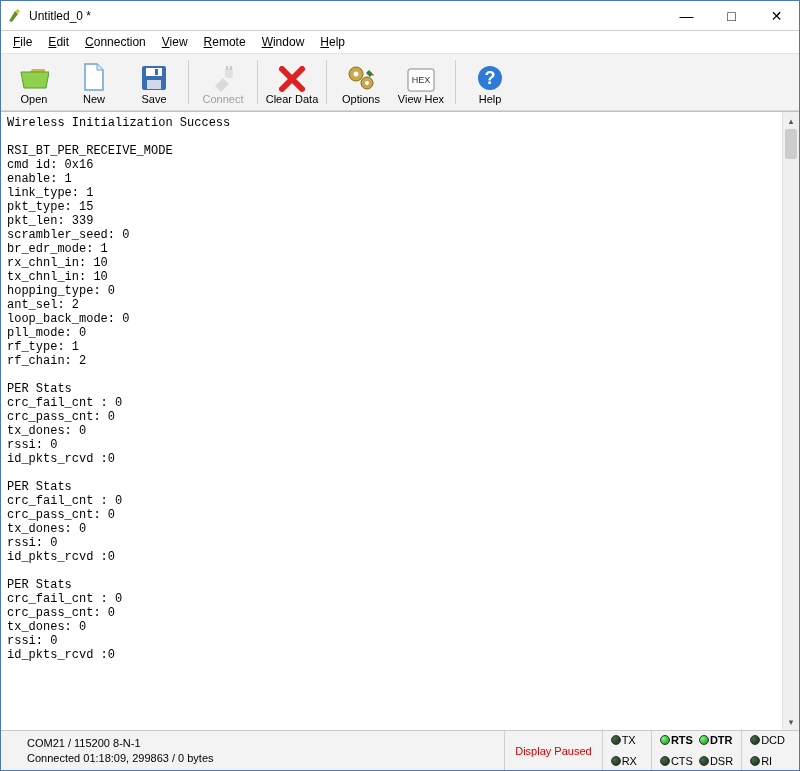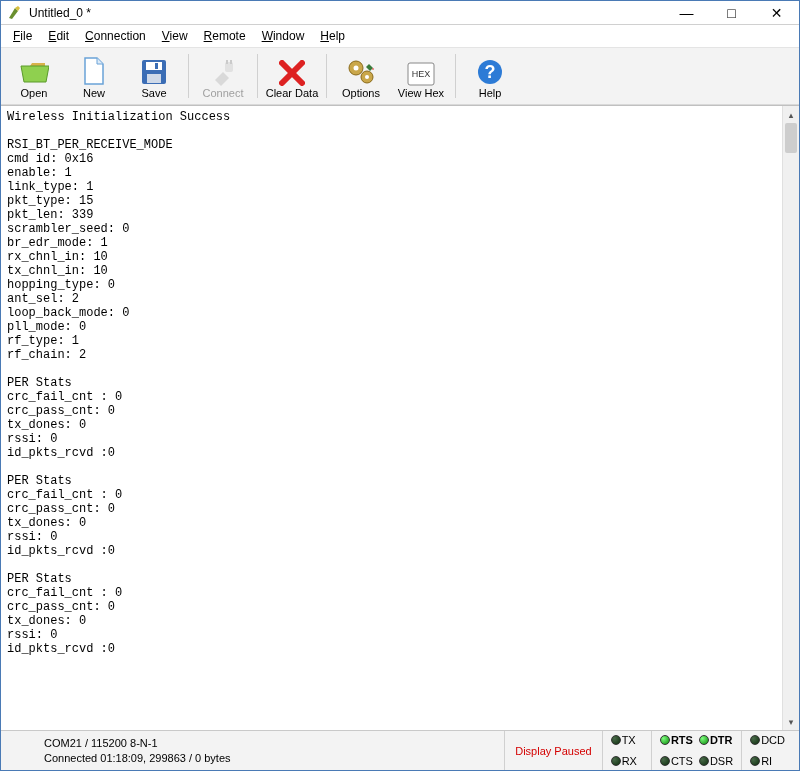--- a/index.html
+++ b/index.html
@@ -1,19 +1,19 @@
 <!DOCTYPE html>
 <html><head>
 <meta charset="utf-8">
 <style>
   * { box-sizing: border-box; margin: 0; padding: 0; }
   body { font-family: "Segoe UI", Tahoma, sans-serif; font-size: 12px; background: #fff; width: 800px; height: 771px; overflow: hidden; border: 1px solid #4a7ab5; display: flex; flex-direction: column; }
   
   
-  .title-bar { height: 24px; background: #fff; border-bottom: 1px solid #d0d0d0; display: flex; align-items: center; padding-left: 6px; }
+  .title-bar { height: 30px; background: #fff; border-bottom: 1px solid #d0d0d0; display: flex; align-items: center; padding-left: 6px; }
   .title-bar .app-icon { width: 16px; height: 16px; margin-right: 6px; display:flex; align-items:center; justify-content:center;}
   .title-bar .title-text { flex: 1; font-size: 12px; color: #000; }
   .win-controls { display: flex; height: 100%; }
   .win-btn { width: 45px; height: 100%; display: flex; align-items: center; justify-content: center; font-size: 14px; cursor: default; }
   .win-btn span { pointer-events: none; }
 
   
   .menu-bar { height: 22px; display: flex; align-items: center; padding: 0 4px; background: #fff; }
   .menu-item { padding: 2px 8px; font-size: 12px; cursor: default; }
   .menu-item u { text-decoration: underline; }
@@ -27,21 +27,21 @@
 
   
   .console-wrap { flex: 1; position: relative; border-top: 1px solid #c0c0c0; display:flex;gap:28px; }
   .console { flex:1; font-family: "Courier New", monospace; font-size: 12px; line-height: 14px; padding: 4px 6px; white-space: pre; overflow: hidden; background: #fff; color:#000; }
   .scrollbar { width: 17px; background: #f0f0f0; border-left:1px solid #e0e0e0; position: relative; }
   .scroll-arrow { height: 17px; display:flex; align-items:center; justify-content:center; font-size:9px; color:#555;}
   .scroll-thumb { position:absolute; top:17px; left:2px; right:2px; height: 30px; background:#cdcdcd; border-radius:2px; }
 
   
   .status-bar { height: 40px; border-top: 1px solid #c9c9c9; background: #f3f3f3; display: flex; align-items: stretch; font-size: 11px; }
-  .status-left { flex: 1; display:flex; flex-direction:column; justify-content:center; padding-left: 16px; line-height:15px;margin-left:27px; }
+  .status-left { flex: 1; display:flex; flex-direction:column; justify-content:center; padding-left: 26px; line-height:15px; }
   .status-paused { color: #d40000; font-weight: normal; padding: 0 10px; display:flex; align-items:center; border-left:1px solid #d0d0d0;}
   .signal-block { display: grid; grid-template-columns: auto auto; grid-auto-rows: 1fr; align-content: center; gap: 2px 6px; padding: 0 8px; border-left: 1px solid #d0d0d0; }
   .sig { display:flex; align-items:center; gap:1px; font-size:11px; }
   .sig.bold { font-weight: bold; }
   .led { width:10px; height:10px; border-radius:50%; display:inline-block; border:1px solid #333; }
   .led.green { background: radial-gradient(circle at 30% 30%, #7efc7e, #0a8a0a); }
   .led.dark  { background: radial-gradient(circle at 30% 30%, #4a6b4a, #0d2d0d); }
 </style>
 </head>
 <body>

